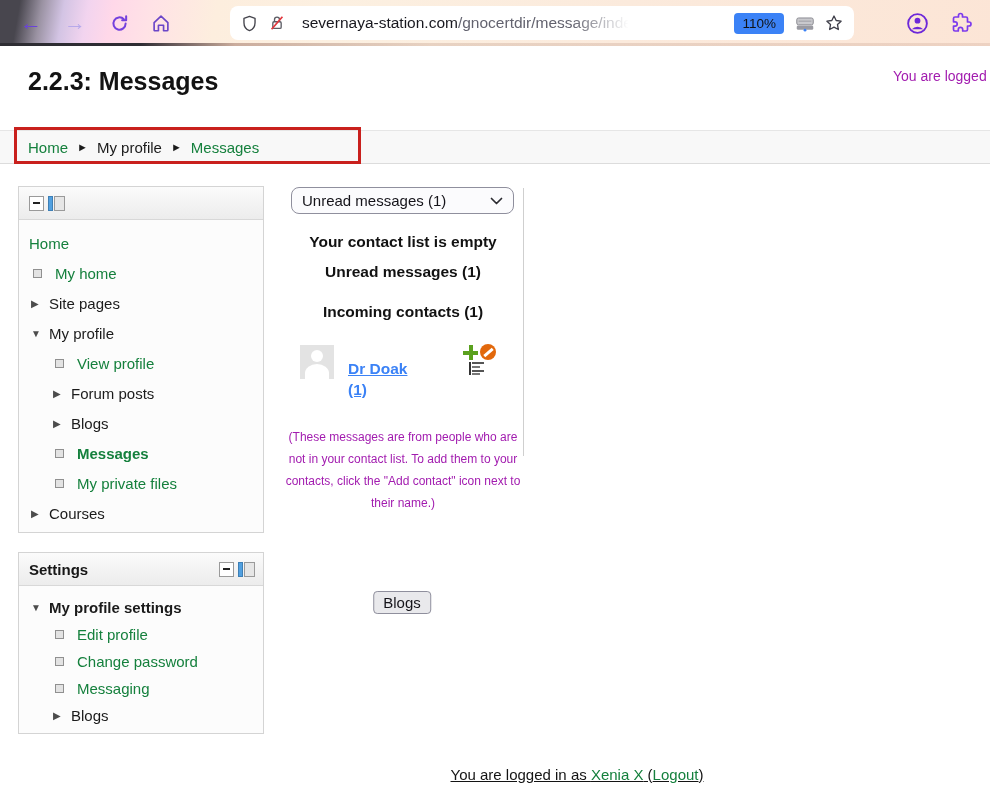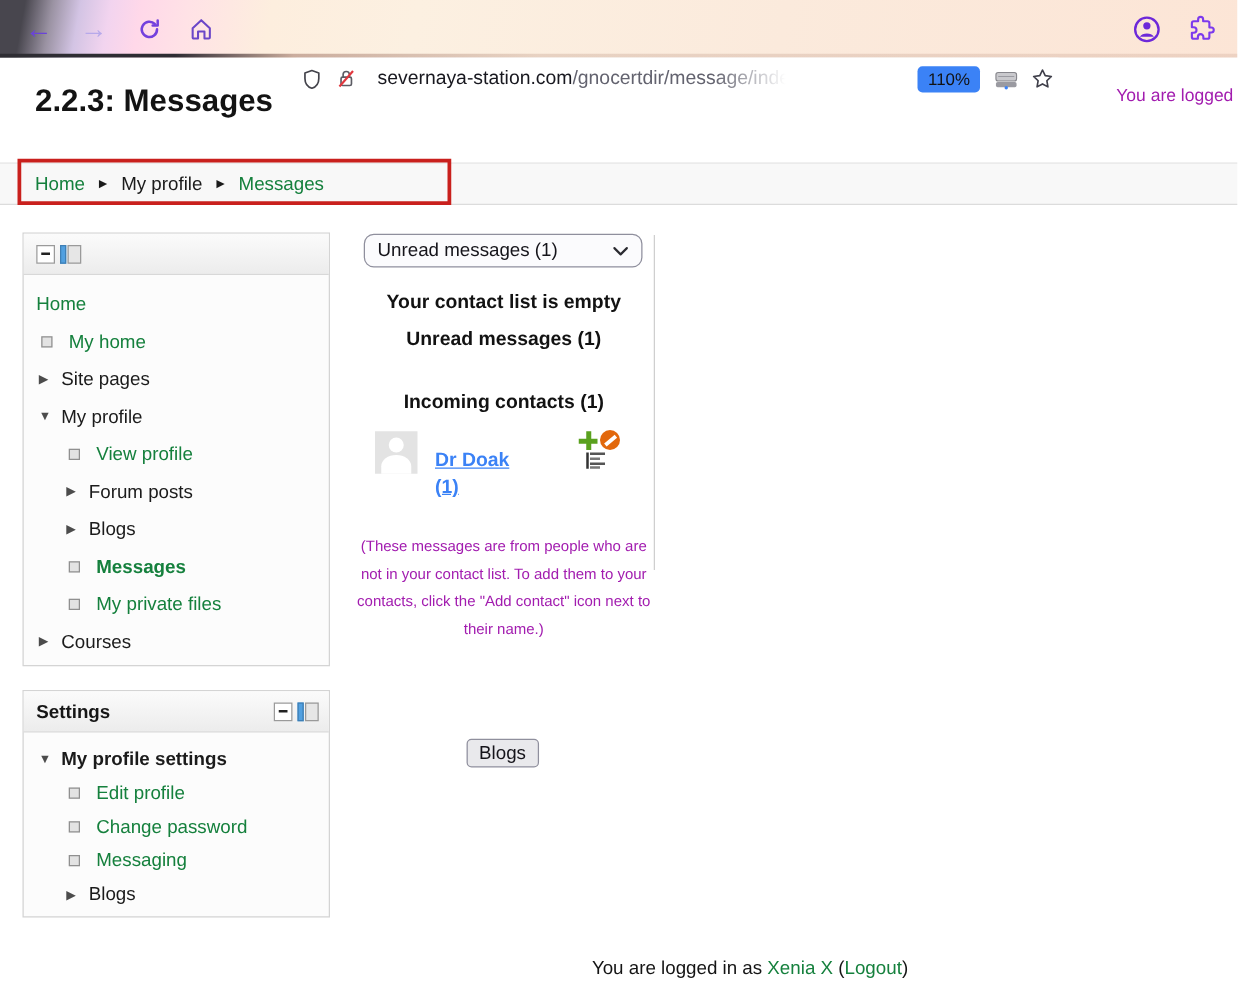--- a/index.html
+++ b/index.html
@@ -25,21 +25,21 @@
   }
   .nav-btn {
     position:absolute; top:9px; width:30px; height:28px;
     display:flex; align-items:center; justify-content:center;
     font-size:22px; font-weight:bold; cursor:pointer; background:transparent; border:0;
     font-family:inherit;
   }
   .urlbar {
     position:absolute; left:230px; top:6px; width:624px; height:34px;
     background:#fff; border-radius:8px;
-    display:flex; align-items:center; padding:0 10px;margin-top:40px;
+    display:flex; align-items:center; padding:0 10px;
   }
   .url-text { display:flex; margin-left:7px; font-size:15.5px; white-space:nowrap; overflow:hidden; }
   .url-domain { color:#18181f; }
   .url-path  { color:#63636f;
     -webkit-mask-image:linear-gradient(90deg,#000 65%,transparent 98%);
             mask-image:linear-gradient(90deg,#000 65%,transparent 98%); }
   .url-spacer { flex:1; }
   .zoom-badge {
     background:#3b82f6; border-radius:4px; padding:3px 8px;
     font-size:13.5px; color:#121212; margin-right:10px;
@@ -129,22 +129,22 @@
 
   .note { position:absolute; left:283px; top:426px; width:240px; font-size:12px;
     line-height:22px; text-align:center; color:#a21caf; }
 
   .search-btn { position:absolute; left:402px; top:591px; transform:translateX(-50%);
     font-size:15px; font-family:inherit; color:#15141a; background:#e9e9ec;
     border:1px solid #8f8f9d; border-radius:4px; padding:2px 9px; cursor:pointer; }
 
   .divider { position:absolute; left:523px; top:188px; width:1px; height:268px; background:#cfcfcf; }
 
-  .footer { position:absolute; left:600px; top:766px; transform:translateX(-50%);
-    white-space:nowrap; font-size:15px; color:#141414; }
+  .footer { position:absolute; left:577px; top:766px; transform:translateX(-50%);
+    white-space:nowrap; font-size:15px; color:#141414;text-decoration:underline; }
 </style>
 </head>
 <body>
 
 <div class="toolbar">
   <button class="nav-btn" style="left:16px; color:#6a43d8;">←</button>
   <button class="nav-btn" style="left:60px; color:#b7a9ea;">→</button>
   <button class="nav-btn" style="left:104px;">
     <svg width="21" height="21" viewBox="0 0 24 24">
       <path d="M19 12a7 7 0 1 1-2.05-4.95" fill="none" stroke="#7440dd" stroke-width="2.3" stroke-linecap="round"></path>
@@ -311,21 +311,21 @@
 
 <div class="select-box">
   <span class="val">Unread messages (1)</span>
   <svg width="13" height="8" viewBox="0 0 13 8">
     <path d="M1.5 1.5 L6.5 6.5 L11.5 1.5" fill="none" stroke="#2b2b31" stroke-width="1.7" stroke-linecap="round" stroke-linejoin="round"></path>
   </svg>
 </div>
 
 <div class="h-center" style="top:233px;">Your contact list is empty</div>
 <div class="h-center" style="top:263px;">Unread messages (1)</div>
-<div class="h-center" style="top:303px;margin-top:10px;">Incoming contacts (1)</div>
+<div class="h-center" style="top:303px;">Incoming contacts (1)</div>
 
 <div class="avatar"></div>
 <div class="contact-name">Dr Doak
 (1)</div>
 <span class="add-icon"></span>
 <span class="block-contact-icon"></span>
 <span class="history-icon"></span>
 
 <div class="note">(These messages are from people who are not in your contact list. To add them to your contacts, click the "Add contact" icon next to their name.)</div>
 

